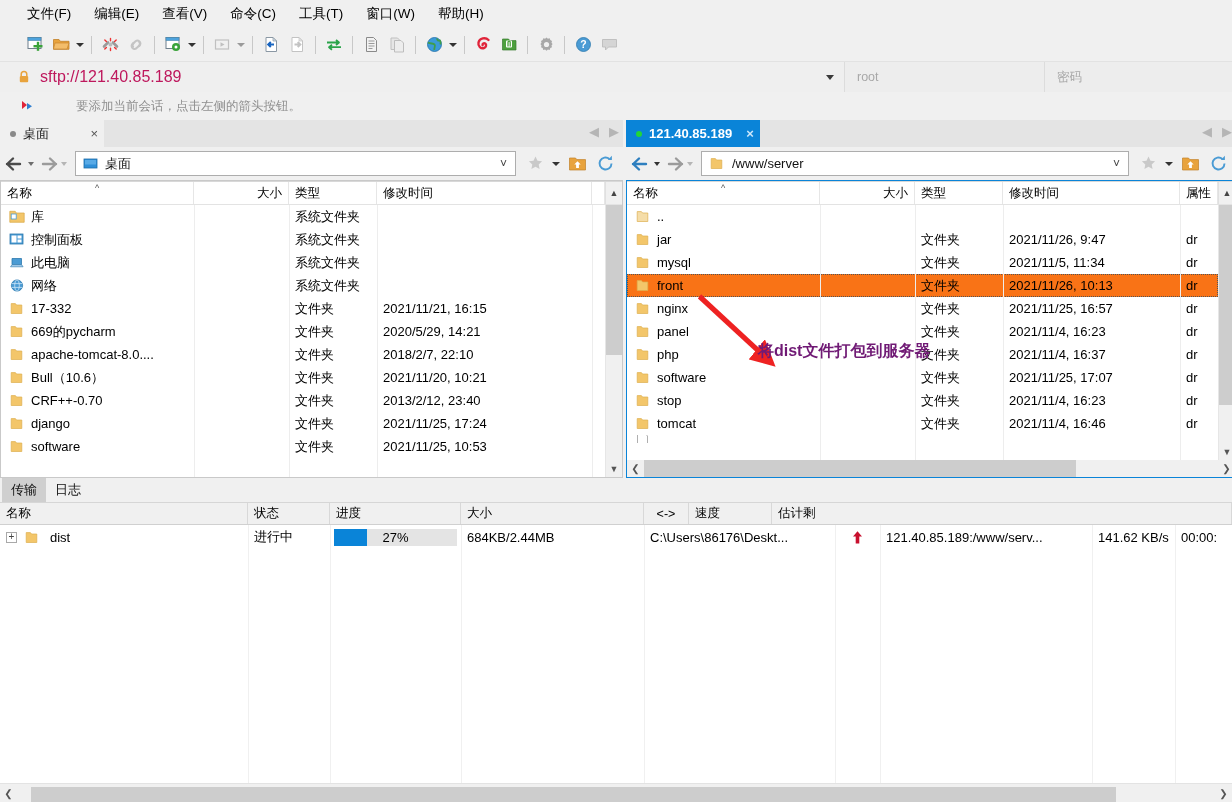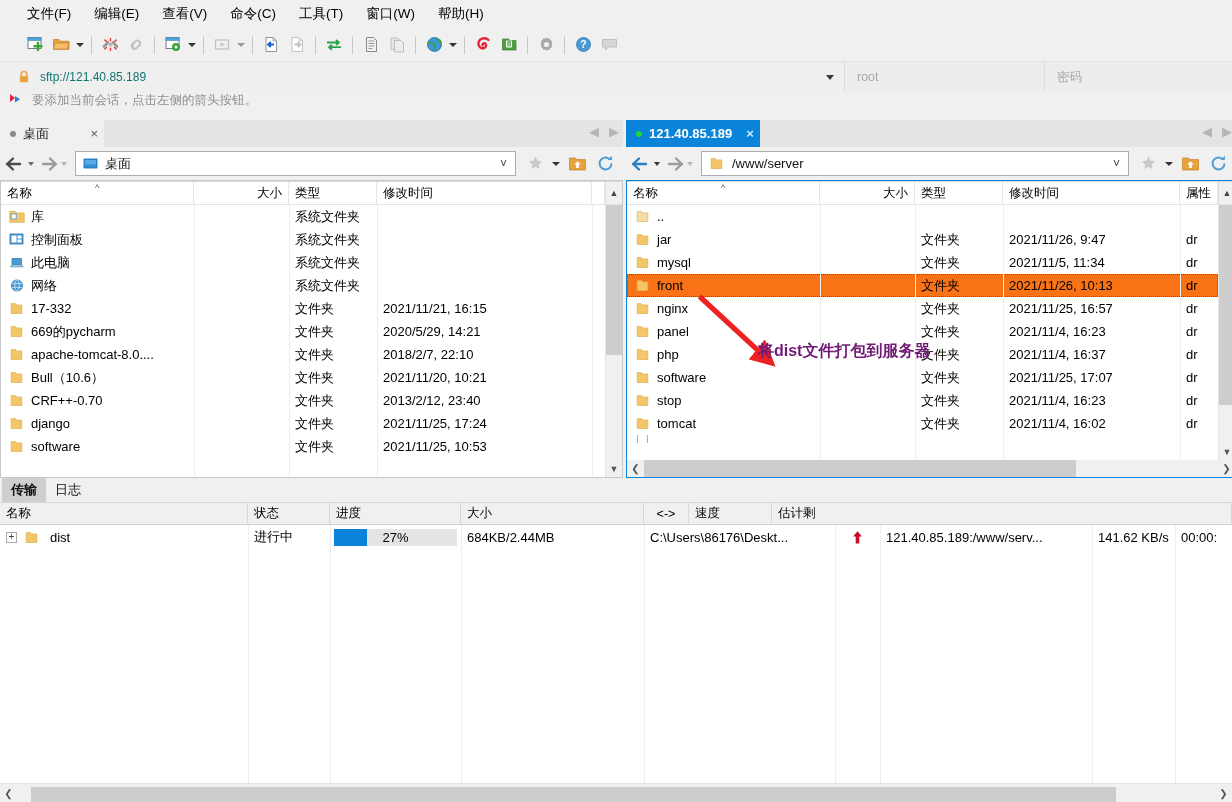--- a/index.html
+++ b/index.html
@@ -91,41 +91,42 @@
     display: flex; align-items: stretch;
     background: #efefef;
   }
   .addrbox {
     flex: 0 0 845px; background: #efefef;
     display: flex; align-items: center;
     border-right: 1px solid #dcdcdc;
     position: relative;
   }
   .lockicon { margin-left: 18px; margin-right: 10px; display:flex; }
-  .addrtext { font-size: 12px; color: #0f766e; }
+  .addrtext { font-size: 16px; color: #be185d; }
   .addr-caret {
     position: absolute; right: 10px; top: 0; bottom: 0;
     display: flex; align-items: center;
   }
   .addr-caret i {
     width: 0; height: 0; border-left: 4.5px solid transparent; border-right: 4.5px solid transparent;
     border-top: 5px solid #3a3a3a;
   }
   .userbox {
     flex: 0 0 200px; background: #ededed; display: flex; align-items: center;
     border-right: 1px solid #dcdcdc;
   }
   .userbox span, .pwbox span { font-size: 12.5px; color: #a8a8a8; margin-left: 12px; }
   .pwbox { flex: 1; background: #ededed; display: flex; align-items: center; }
 
   
   .hintrow {
     height: 28px; flex: 0 0 28px;
-    background: #f0f0f0; display: flex; 
-    padding-left: 8px;
+    background: #f0f0f0; display: flex; align-items: center;
+    padding-left: 20px;
+    gap: 32px;
   }
   .hint-flag { margin-right: 9px; display: flex; }
   .hint-text { font-size: 12.5px; color: #8f8f8f; }
 
   
   .panels {
     flex: 0 0 358px; display: flex; background: #f0f0f0;
     padding: 0; position: relative;
   }
   .panel { position: relative; display: flex; flex-direction: column; }
@@ -241,21 +242,21 @@
 
   
   .xferwrap { flex: 1; display: flex; flex-direction: column; background: #f0f0f0; min-height: 0; }
   .xfertabs {
     height: 24px; flex: 0 0 24px; display: flex; align-items: stretch;
     background: #f0f0f0; padding-left: 2px;
   }
   .xtab {
     display: flex; align-items: center; padding: 0 9px; font-size: 13px; color: #111;
   }
-  .xtab.active { background: #cfcfcf; font-weight: bold; }
+  .xtab.active { background: #cfcfcf; font-weight: normal; }
   .xhdr {
     height: 23px; flex: 0 0 23px; background: #f0f0f0;
     display: flex; border-top: 1px solid #d6d6d6; border-bottom: 1px solid #d0d0d0;
   }
   .xhdr .ch { border-right: 1px solid #d8d8d8; background: #f0f0f0; }
   .xbody { flex: 1; background: #fff; position: relative; overflow: hidden; }
   .xrow { height: 24px; display: flex; align-items: center; font-size: 13px; color: #000; }
   .xc { display: flex; align-items: center; padding: 0 6px; overflow: hidden; white-space: nowrap; }
   .xc.ctr { justify-content: center; }
   .expander {
@@ -937,21 +938,21 @@
               <div class="fc name" style="width:193px">
                 <span class="ficon">
                     <svg width="16" height="15" viewBox="0 0 16 15">
                       <path d="M2.2 2.6h4.2L7.6 4h5.2v8.5H2.2z" fill="#f3c66a" stroke="#dcaf4f" stroke-width=".7"></path>
                     </svg>
                   </span>
                 <span>tomcat</span>
               </div>
               <div class="fc num" style="width:95px"></div>
               <div class="fc" style="width:88px">文件夹</div>
-              <div class="fc" style="width:177px">2021/11/4, 16:02</div>
+              <div class="fc" style="width:177px">2021/11/4, 16:46</div>
               <div class="fc" style="flex:1">dr</div>
             </div>
 
             <div class="frow" style="height:8px;overflow:hidden">
               <div class="fc name" style="width:193px">
                 <span class="ficon">
                   <svg width="15" height="14" viewBox="0 0 15 14">
                       <path d="M2.5 1h7l3 3v9h-10z" fill="#fff" stroke="#9a9a9a" stroke-width=".8"></path>
                     </svg>
                 </span>

